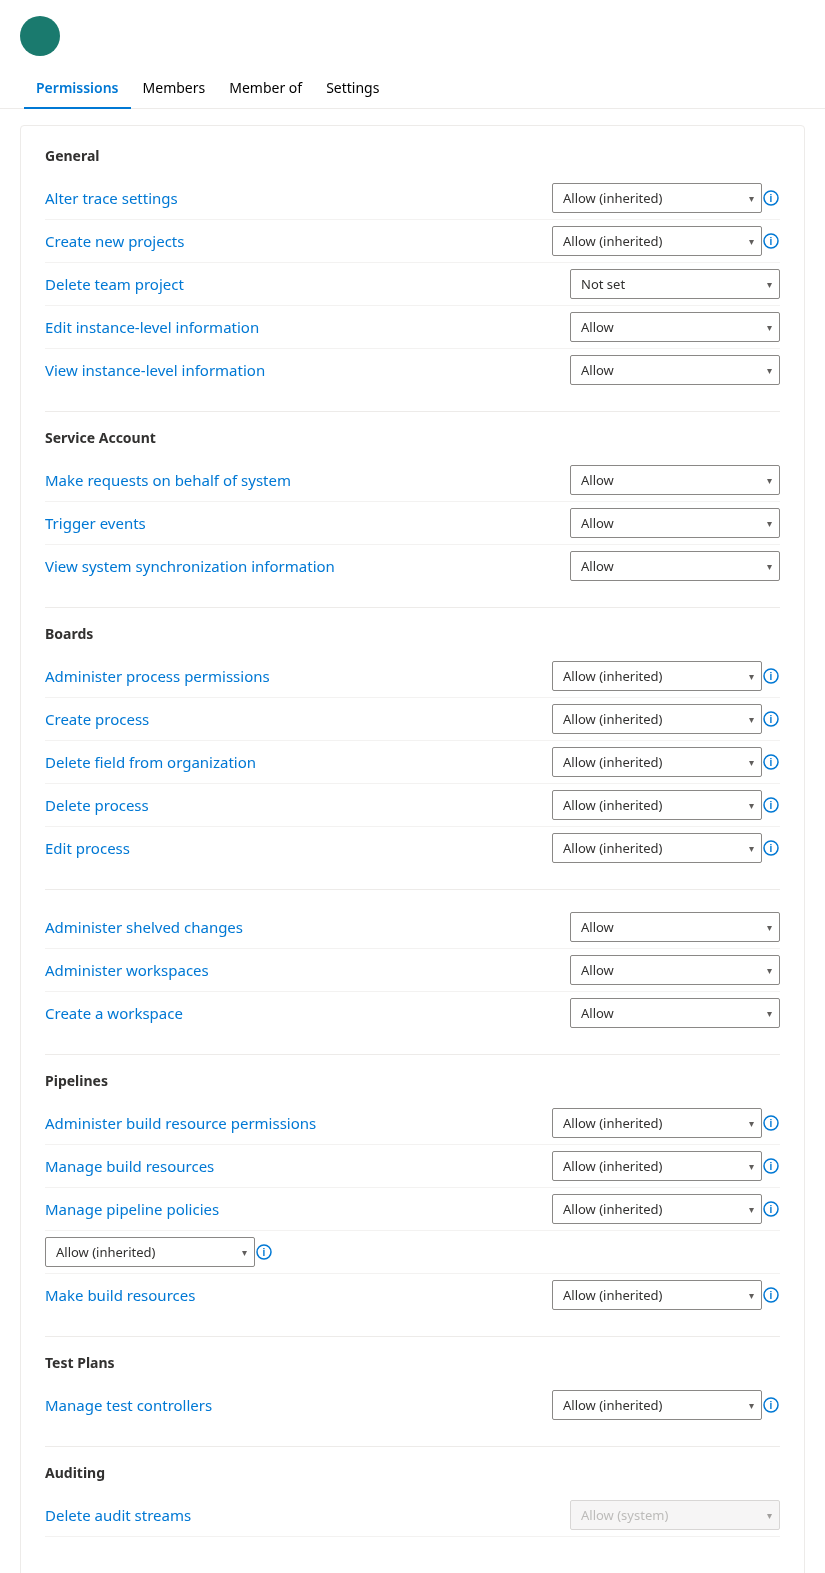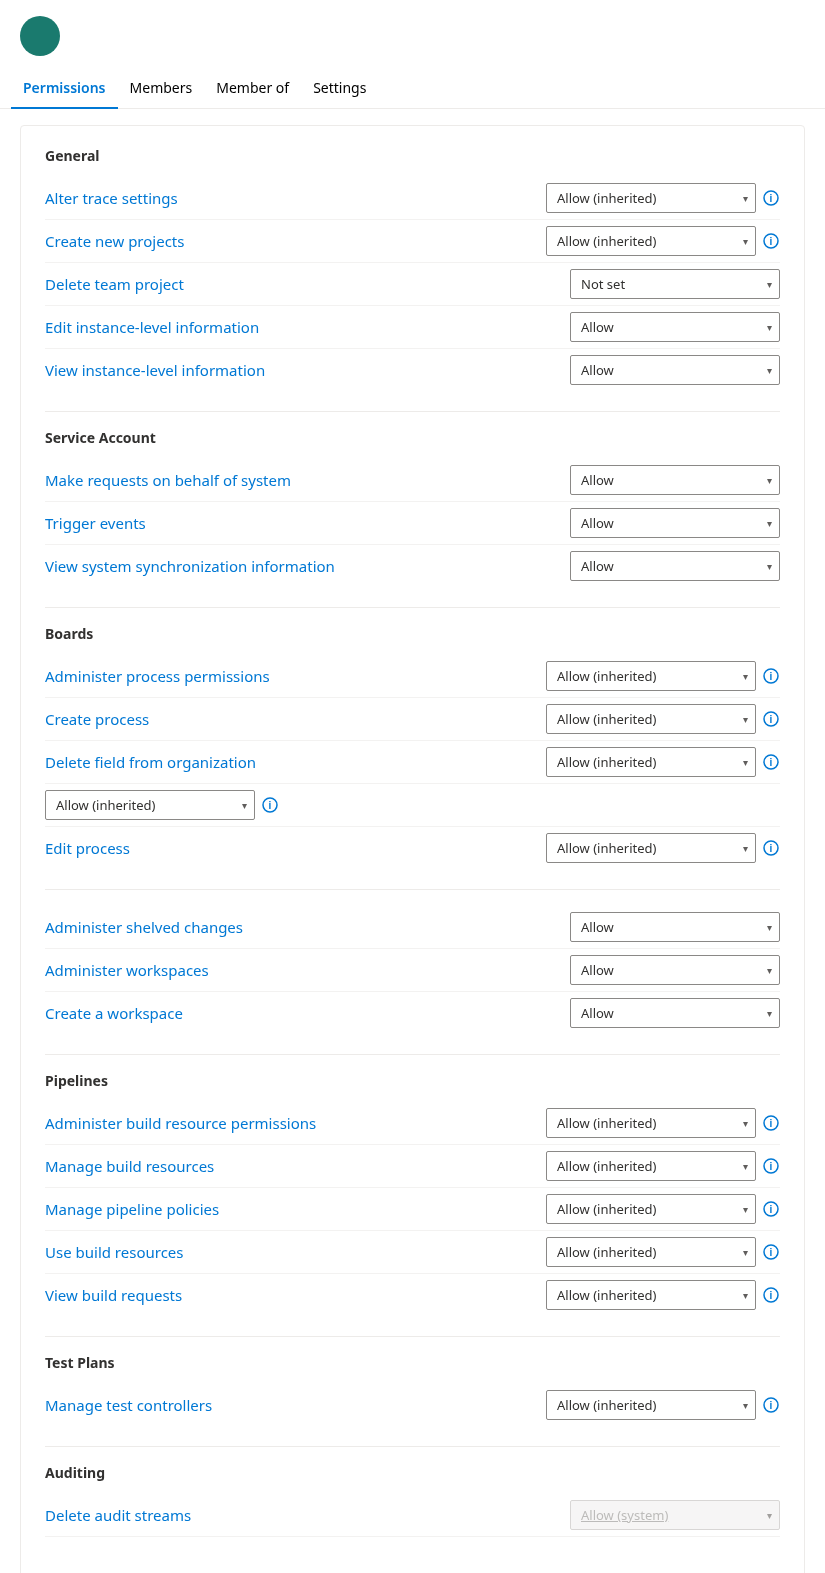--- a/index.html
+++ b/index.html
@@ -42,21 +42,21 @@
       line-height: 1.3;
     }
     .header-text p {
       font-size: 13px;
       color: #605e5c;
       margin-top: 2px;
     }
     .tabs {
       display: flex;
       border-bottom: 1px solid #edebe9;
-      padding: 0 11px;
+      padding: 0 24px;
       background: #fff;
     }
     .tab {
       padding: 10px 12px;
       font-size: 14px;
       color: #000000;
       cursor: pointer;
       border-bottom: 2px solid transparent;
       margin-bottom: -1px;
       text-decoration: none;
@@ -97,21 +97,20 @@
     }
     .permission-label {
       flex: 1;
       font-size: 15px;
       color: #0078d4;
       padding-right: 16px;
     }
     .permission-control {
       display: flex;
       align-items: center;
-      gap: 6px;
       flex-shrink: 0;
     }
     .select-wrapper {
       position: relative;
       width: 210px;
     }
     .select-wrapper select {
       width: 100%;
       padding: 5px 28px 5px 10px;
       border: 1px solid #8a8886;
@@ -122,21 +121,20 @@
       appearance: none;
       -webkit-appearance: none;
       cursor: pointer;
       font-family: inherit;
     }
     .select-wrapper select:disabled {
       background: #f3f2f1;
       color: #a19f9d;
       border-color: #c8c6c4;
       cursor: default;
-      text-decoration: underline;
     }
     .select-wrapper .chevron {
       position: absolute;
       right: 8px;
       top: 50%;
       transform: translateY(-50%);
       pointer-events: none;
       font-size: 10px;
       color: #605e5c;
     }
@@ -282,20 +280,21 @@
               <div class="select-wrapper"><select><option value="Not set">Not set</option><option value="Allow">Allow</option><option value="Allow (inherited)" selected="">Allow (inherited)</option><option value="Deny">Deny</option><option value="Deny (inherited)">Deny (inherited)</option><option value="Allow (system)">Allow (system)</option></select><span class="chevron">▾</span></div>
               <div class="info-icon">
                 <svg width="16" height="16" viewBox="0 0 16 16" fill="none">
                   <circle cx="8" cy="8" r="7" stroke="#0078d4" stroke-width="1.5"></circle>
                   <text x="8" y="12" text-anchor="middle" font-size="10" fill="#0078d4" font-family="Segoe UI,sans-serif" font-weight="600">i</text>
                 </svg>
               </div>
             </div>
           </div>
           <div class="permission-row">
+            <span class="permission-label">Delete process</span>
             <div class="permission-control">
               <div class="select-wrapper"><select><option value="Not set">Not set</option><option value="Allow">Allow</option><option value="Allow (inherited)" selected="">Allow (inherited)</option><option value="Deny">Deny</option><option value="Deny (inherited)">Deny (inherited)</option><option value="Allow (system)">Allow (system)</option></select><span class="chevron">▾</span></div>
               <div class="info-icon">
                 <svg width="16" height="16" viewBox="0 0 16 16" fill="none">
                   <circle cx="8" cy="8" r="7" stroke="#0078d4" stroke-width="1.5"></circle>
                   <text x="8" y="12" text-anchor="middle" font-size="10" fill="#0078d4" font-family="Segoe UI,sans-serif" font-weight="600">i</text>
                 </svg>
               </div>
             </div>
           </div>
@@ -366,33 +365,32 @@
               <div class="select-wrapper"><select><option value="Not set">Not set</option><option value="Allow">Allow</option><option value="Allow (inherited)" selected="">Allow (inherited)</option><option value="Deny">Deny</option><option value="Deny (inherited)">Deny (inherited)</option><option value="Allow (system)">Allow (system)</option></select><span class="chevron">▾</span></div>
               <div class="info-icon">
                 <svg width="16" height="16" viewBox="0 0 16 16" fill="none">
                   <circle cx="8" cy="8" r="7" stroke="#0078d4" stroke-width="1.5"></circle>
                   <text x="8" y="12" text-anchor="middle" font-size="10" fill="#0078d4" font-family="Segoe UI,sans-serif" font-weight="600">i</text>
                 </svg>
               </div>
             </div>
           </div>
           <div class="permission-row">
-            <span class="permission-label">Use build resources</span>
-            <div class="permission-control">
-              <div class="select-wrapper"><select><option value="Not set">Not set</option><option value="Allow">Allow</option><option value="Allow (inherited)" selected="">Allow (inherited)</option><option value="Deny">Deny</option><option value="Deny (inherited)">Deny (inherited)</option><option value="Allow (system)">Allow (system)</option></select><span class="chevron">▾</span></div>
-              <div class="info-icon">
-                <svg width="16" height="16" viewBox="0 0 16 16" fill="none">
-                  <circle cx="8" cy="8" r="7" stroke="#0078d4" stroke-width="1.5"></circle>
-                  <text x="8" y="12" text-anchor="middle" font-size="10" fill="#0078d4" font-family="Segoe UI,sans-serif" font-weight="600">i</text>
-                </svg>
-              </div>
-            </div>
-          </div>
-          <div class="permission-row">
-            <span class="permission-label">View build requests</span>
+            <div class="permission-control">
+              <div class="select-wrapper"><select><option value="Not set">Not set</option><option value="Allow">Allow</option><option value="Allow (inherited)" selected="">Allow (inherited)</option><option value="Deny">Deny</option><option value="Deny (inherited)">Deny (inherited)</option><option value="Allow (system)">Allow (system)</option></select><span class="chevron">▾</span></div>
+              <div class="info-icon">
+                <svg width="16" height="16" viewBox="0 0 16 16" fill="none">
+                  <circle cx="8" cy="8" r="7" stroke="#0078d4" stroke-width="1.5"></circle>
+                  <text x="8" y="12" text-anchor="middle" font-size="10" fill="#0078d4" font-family="Segoe UI,sans-serif" font-weight="600">i</text>
+                </svg>
+              </div>
+            </div>
+          </div>
+          <div class="permission-row">
+            <span class="permission-label">Make build resources</span>
             <div class="permission-control">
               <div class="select-wrapper"><select><option value="Not set">Not set</option><option value="Allow">Allow</option><option value="Allow (inherited)" selected="">Allow (inherited)</option><option value="Deny">Deny</option><option value="Deny (inherited)">Deny (inherited)</option><option value="Allow (system)">Allow (system)</option></select><span class="chevron">▾</span></div>
               <div class="info-icon">
                 <svg width="16" height="16" viewBox="0 0 16 16" fill="none">
                   <circle cx="8" cy="8" r="7" stroke="#0078d4" stroke-width="1.5"></circle>
                   <text x="8" y="12" text-anchor="middle" font-size="10" fill="#0078d4" font-family="Segoe UI,sans-serif" font-weight="600">i</text>
                 </svg>
               </div>
             </div>
           </div>

